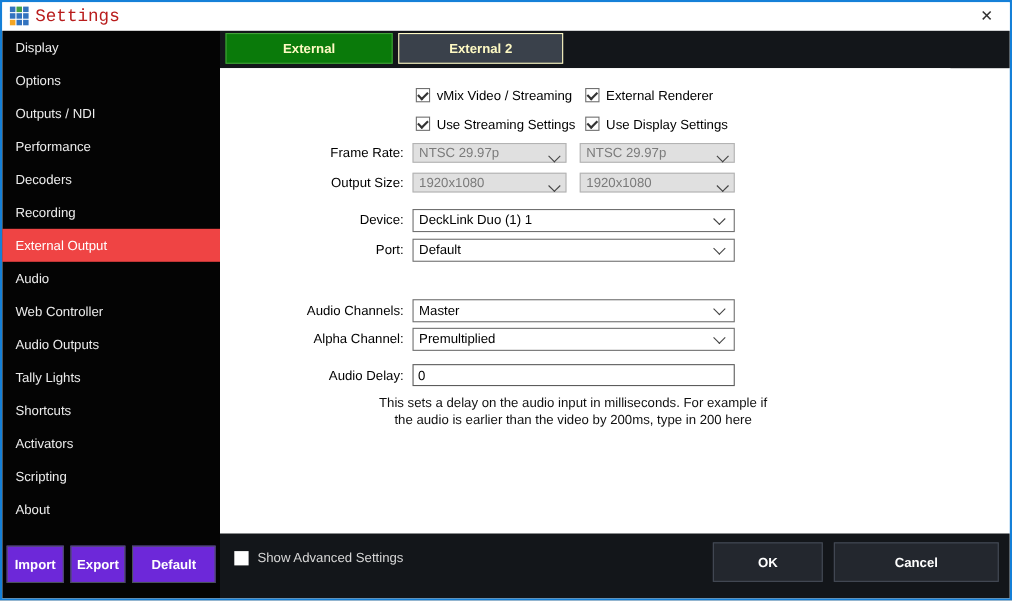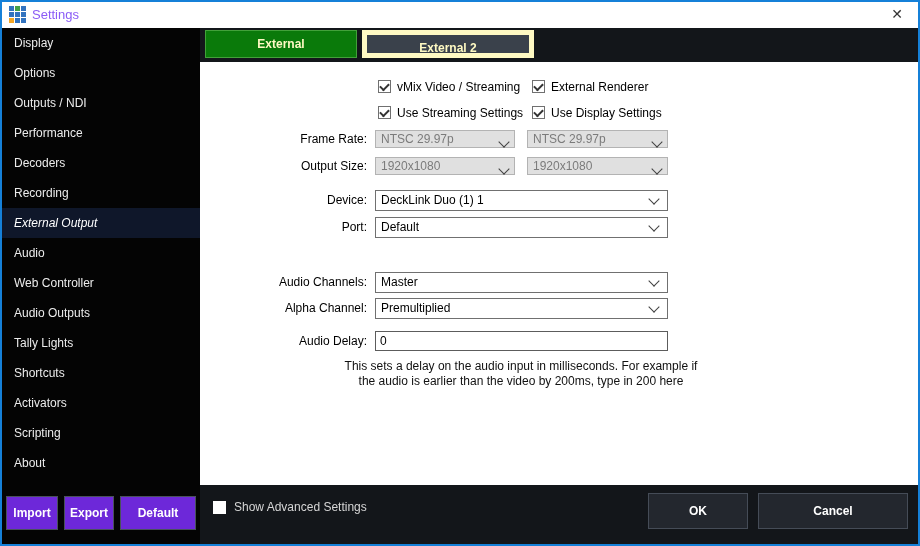--- a/index.html
+++ b/index.html
@@ -6,41 +6,41 @@
   body { background:#888; font-family:"Liberation Sans", sans-serif; }
   .window { position:relative; width:920px; height:546px; box-sizing:border-box;
             border:2px solid #1580d8; background:#fff; overflow:hidden; }
 
   
   .titlebar { position:absolute; left:0; top:0; width:916px; height:26px; background:#fff; }
   .applogo { position:absolute; left:7px; top:4px; width:18px; height:18px;
              display:grid; grid-template-columns:repeat(3,5px); grid-template-rows:repeat(3,5px); gap:1px; }
   .applogo span { display:block; }
   .c-blue { background:#3273bf; } .c-green { background:#43a047; } .c-orange { background:#f5a623; }
-  .wtitle { position:absolute; left:30px; top:0; height:26px; line-height:26px; font-size:13px; color:#8b5cf6; }
+  .wtitle { position:absolute; left:30px; top:0; height:26px; line-height:26px; font-size:16px; color:#b91c1c;font-family:Liberation Mono, monospace; }
   .closebtn { position:absolute; right:6px; top:0; width:30px; height:26px; text-align:center;
               line-height:25px; font-size:14px; color:#333; cursor:pointer; }
 
   
   .sidebar { position:absolute; left:0; top:26px; width:198px; height:516px; background:#040404; }
   .side-item { height:30px; line-height:30px; padding-left:12px; color:#ececec; font-size:12px; cursor:pointer; }
-  .side-item.selected { background:#0f172a; color:#fff;font-style:italic; }
+  .side-item.selected { background:#ef4444; color:#fff; }
   .sbtn { position:absolute; top:468px; height:34px; background:#6d28d9; border:1px solid #4a515c;
           color:#fff; font-weight:bold; font-size:12px; text-align:center; line-height:32px;
           box-sizing:border-box; cursor:pointer; }
   .sbtn.import { left:4px;  width:52px; }
   .sbtn.export { left:62px; width:50px; }
   .sbtn.default{ left:118px; width:76px; }
 
   
   .tabstrip { position:absolute; left:198px; top:26px; width:718px; height:34px; background:#13161a; }
   .tab { position:absolute; top:2px; height:28px; line-height:26px; text-align:center; font-size:12px;
          font-weight:bold; color:#fef9c3; box-sizing:border-box; cursor:pointer; }
   .tab.active   { left:5px;   width:152px; background:#0a7a0a; border:1px solid #42a13a; }
-  .tab.inactive { left:162px; width:172px; background:#3a414b; border:5px solid #fef9c3; }
+  .tab.inactive { left:162px; width:150px; background:#3a414b; border:1px solid #fef9c3; }
 
   
   .content { position:absolute; left:198px; top:60px; width:664px; height:423px; background:#fff; }
 
   .cb { position:absolute; width:13px; height:13px; background:#fff; border:1px solid #707070;
         box-sizing:border-box; cursor:pointer; }
   .cb .check { position:absolute; left:1px; top:2px; width:7px; height:4px;
                border-left:2px solid #333; border-bottom:2px solid #333; transform:rotate(-45deg); }
   .cb-label { position:absolute; font-size:12px; color:#000; line-height:14px; }
 

